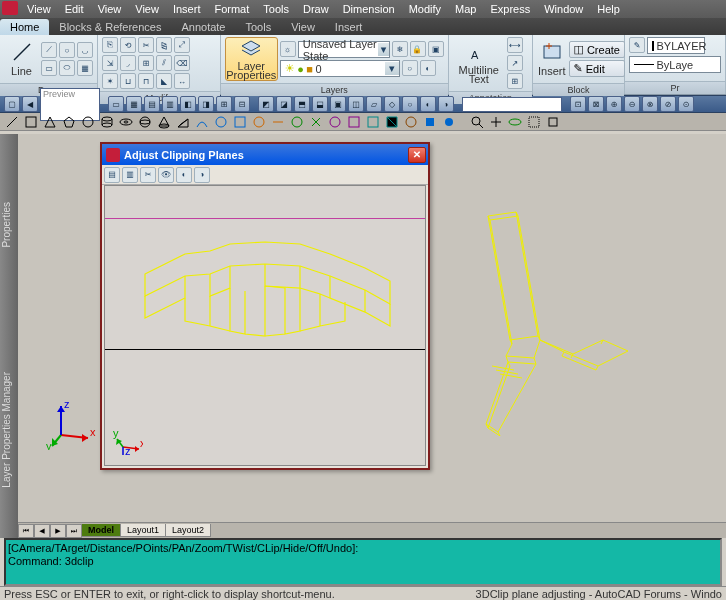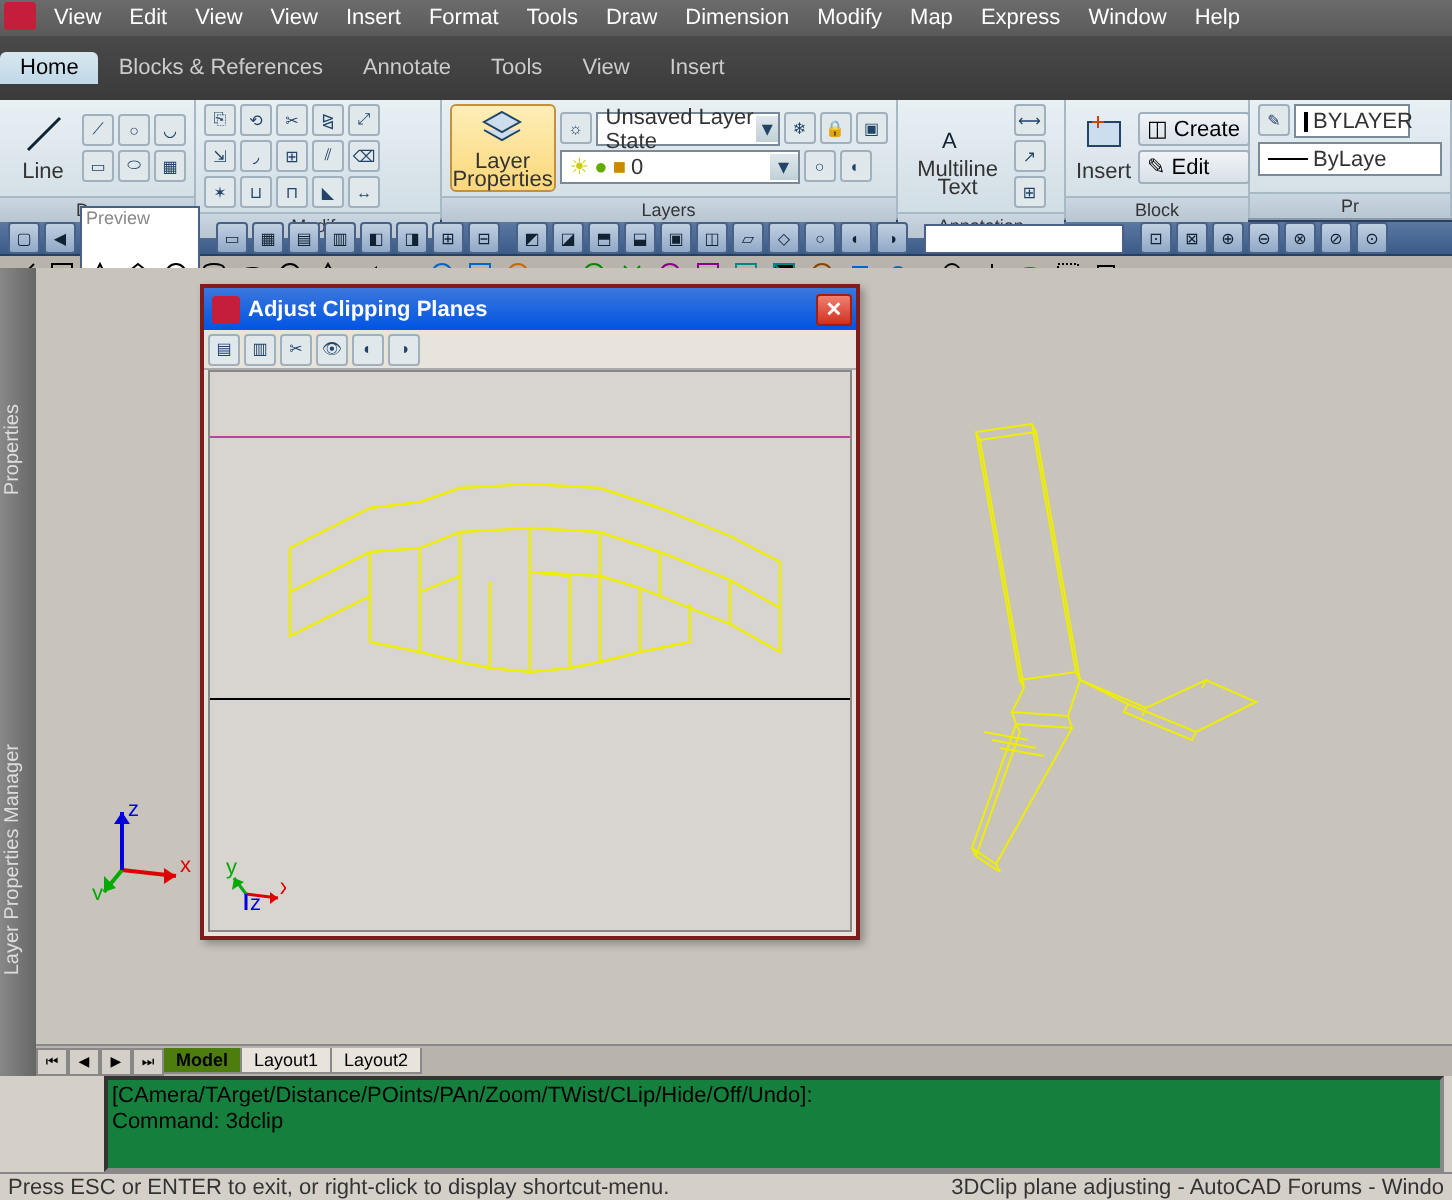--- a/index.html
+++ b/index.html
@@ -1,20 +1,20 @@
 <!DOCTYPE html>
 <html><head>
 <meta charset="utf-8">
 <style>
 * { margin: 0; padding: 0; box-sizing: border-box; font-family: Tahoma, sans-serif; font-size: 11px; user-select: none; }
 body { width: 726px; height: 600px; background: #d4d0c8; overflow: hidden; position: relative; }
 .menubar { background: linear-gradient(#6b6b6b,#5a5a5a); height: 18px; display: flex; align-items: center; padding-left: 20px; }
 .menubar .logo { position: absolute; left: 2px; top: 1px; width: 16px; height: 14px; background: #c41e3a; border-radius: 2px; }
 .menubar span { color: #fff; padding: 0 7px; cursor: pointer; }
-.tabbar { background: linear-gradient(#4a4a4a,#3a3a3a); height: 32px; display: flex; align-items: center; text-align: center; }
+.tabbar { background: linear-gradient(#4a4a4a,#3a3a3a); height: 17px; display: flex; align-items: center; text-align: center; }
 .tabbar .tab { color: #ccc; padding: 2px 10px; cursor: pointer; }
 .tabbar .tab.active { background: linear-gradient(#d8e8f0,#c0d8e8); color: #000; border-radius: 3px 3px 0 0; }
 .ribbon { background: linear-gradient(#e8f0f4,#d0dce4); height: 60px; display: flex; border-bottom: 1px solid #8a9aa8; }
 .ribbon-panel { border-right: 1px solid #a8b8c4; display: flex; flex-direction: column; }
 .ribbon-body { flex: 1; display: flex; align-items: center; padding: 2px 4px; gap: 2px; }
 .ribbon-title { background: linear-gradient(#cad6e0,#b8c6d2); text-align: center; font-size: 9px; color: #333; padding: 1px 0; border-top: 1px solid #a8b8c4; }
 .big-btn { display: flex; flex-direction: column; align-items: center; justify-content: center; width: 40px; height: 44px; cursor: pointer; border: 1px solid transparent; border-radius: 3px; font-size: 9px; color: #333; }
 .big-btn .icn { width: 22px; height: 22px; margin-bottom: 2px; }
 .big-btn.sel { background: linear-gradient(#fdeeb8,#fcd77a); border: 1px solid #c49040; }
 .small-grid { display: grid; grid-template-columns: repeat(5, 16px); gap: 2px; }
@@ -35,21 +35,21 @@
 .workarea { position: absolute; left: 18px; right: 0; top: 134px; bottom: 62px; background: #c8c4bc; }
 .side-tab { position: absolute; left: 0; top: 134px; bottom: 62px; width: 18px; background: linear-gradient(90deg,#888,#666); }
 .side-tab .vlabel { position:absolute; left:1px; writing-mode: vertical-rl; transform: rotate(180deg); color:#ddd;font-size:10px; }
 .vlabel.p1 { bottom:290px; }
 .vlabel.p2 { bottom:50px; }
 .ucs { position: absolute; left: 28px; bottom: 88px; width: 50px; height: 50px; }
 .layout-tabs { position:absolute; bottom:62px; left:18px; right:0; height:16px; background:#b8b4ac; display:flex;align-items:center;border-top:1px solid #888;}
 .layout-tabs .nav { width:16px;height:14px;background:#d4d0c8;border:1px solid #888;display:flex;align-items:center;justify-content:center;font-size:7px;cursor:pointer;}
 .layout-tabs .ltab { background:#e8e4dc;border:1px solid #888;border-top:none;padding:1px 6px;font-size:9px;cursor:pointer;margin-left:-1px;}
 .layout-tabs .ltab.active { background:#4d7c0f;font-weight:bold; }
-.cmd-area { position:absolute;bottom:14px;left:4px;right:4px;height:48px;background:#15803d;border:2px inset #888;padding:2px;font-family:'Courier New',monospace;font-size:11px;line-height:13px;overflow:hidden;margin-left:48px; }
+.cmd-area { position:absolute;bottom:14px;left:4px;right:4px;height:48px;background:#14b8a6;border:2px inset #888;padding:2px;font-family:'Courier New',monospace;font-size:11px;line-height:13px;overflow:hidden; }
 .statusbar { position:absolute;bottom:0;left:0;right:0;height:14px;background:#d4d0c8;display:flex;align-items:center;padding:0 4px;font-size:9px;color:#333;border-top:1px solid #888; }
 .statusbar .right { margin-left:auto; }
 .dialog { position:absolute;left:100px;top:142px;width:330px;height:328px;background:#e8e4dc;border:2px solid #7f1d1d; box-shadow: 2px 2px 4px rgba(0,0,0,.3); }
 .dialog .titlebar { height:21px;background:linear-gradient(#3b77dd,#0054e3);display:flex;align-items:center;color:#fff;font-weight:bold;padding-left:4px; }
 .dialog .titlebar .ticon { width:14px;height:14px;background:#c41e3a;border-radius:2px;margin-right:4px; }
 .dialog .titlebar .close { margin-left:auto;width:18px;height:16px;background:linear-gradient(#f08070,#d03020);border:1px solid #a02010;border-radius:2px;color:#fff;display:flex;align-items:center;justify-content:center;margin-right:2px;cursor:pointer;font-size:10px; }
 .dialog .dtoolbar { height:20px;background:#e8e4dc;display:flex;align-items:center;padding:0 2px;gap:2px;border-bottom:1px solid #aaa; }
 .dialog .dview { position:absolute;left:2px;right:2px;top:41px;bottom:2px;background:#d8d4d0;border:1px solid #888; }
 .dialog .clip-front { position:absolute;left:0;right:0;top:32px;border-top:1px solid #c040a0; }
 .dialog .clip-back { position:absolute;left:0;right:0;top:163px;border-top:1px solid #000; }

